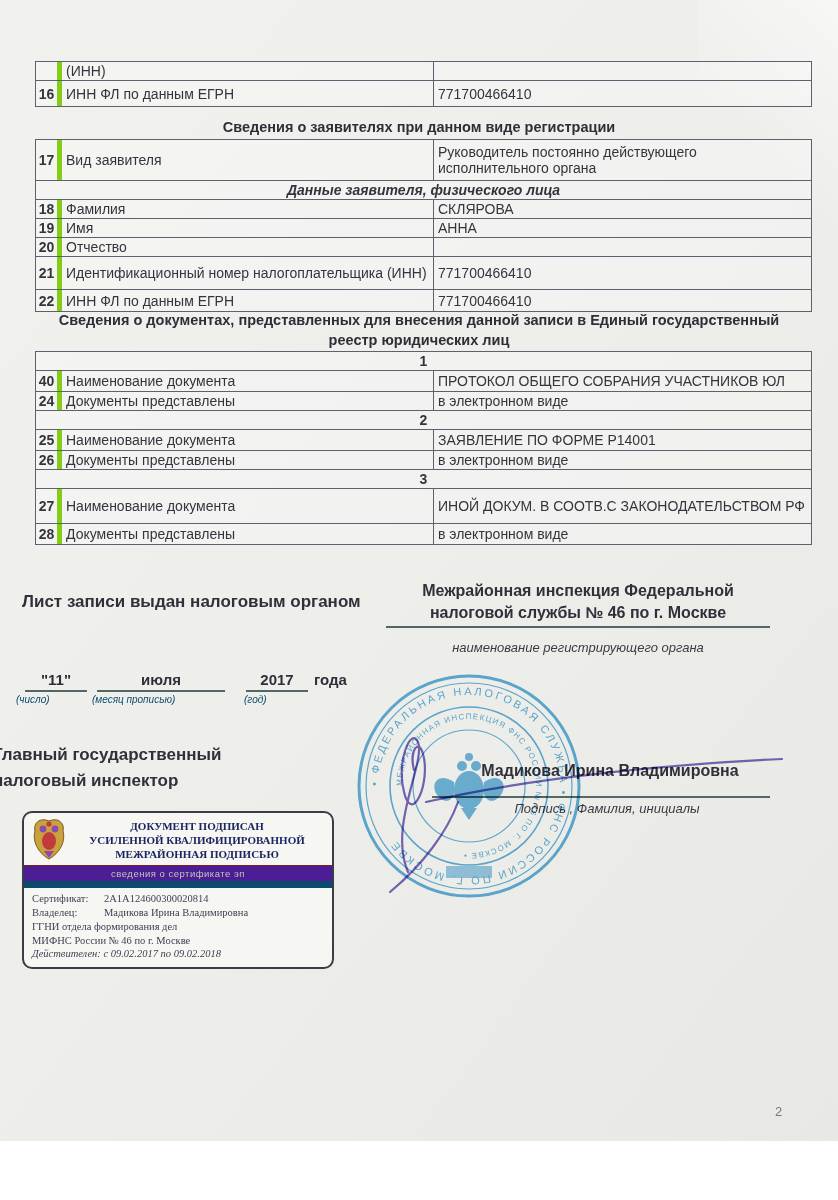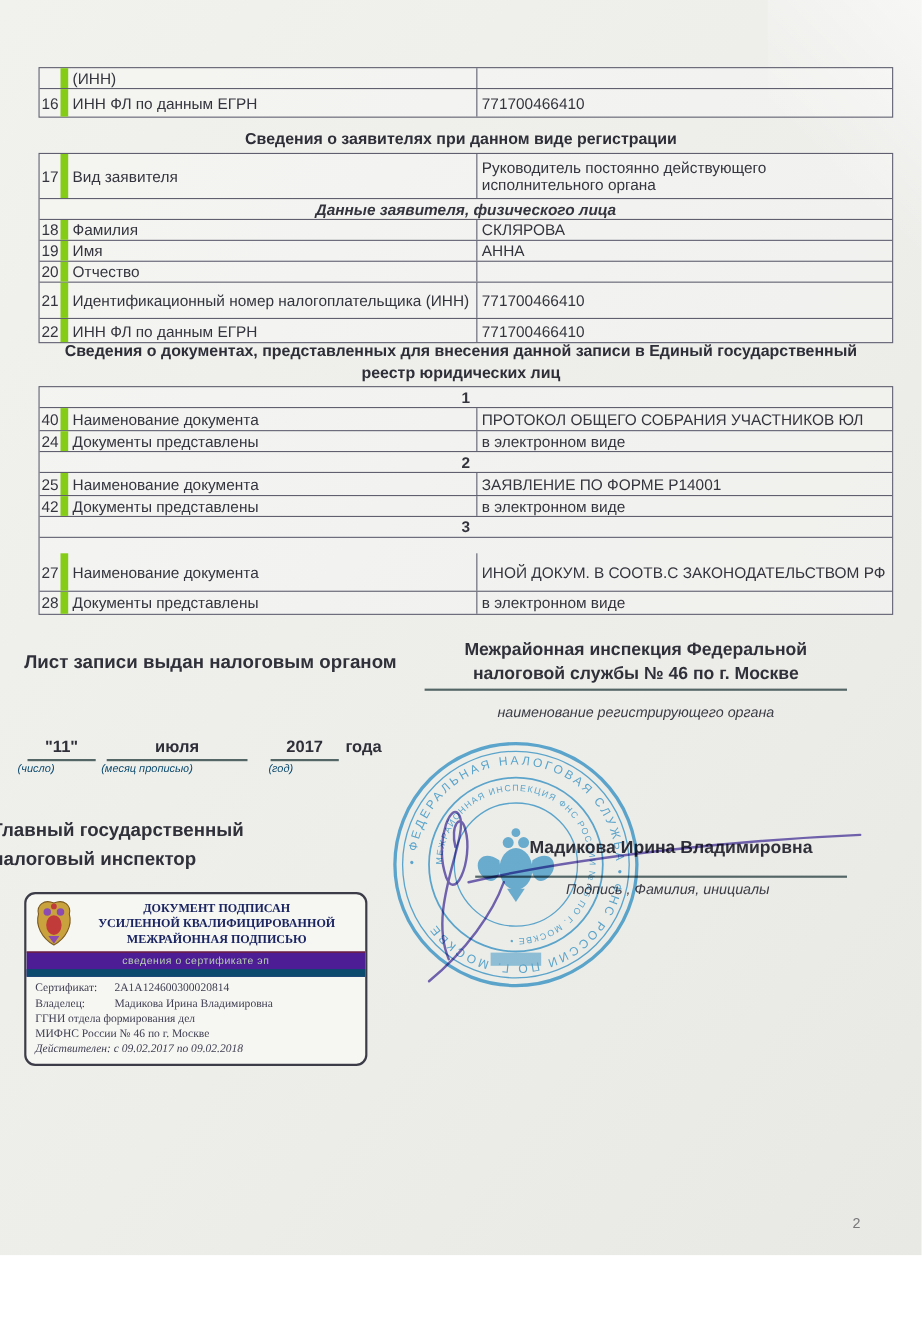--- a/index.html
+++ b/index.html
@@ -8,28 +8,28 @@
   .scan{position:absolute;left:0;top:0;width:838px;height:1141px;
         background:linear-gradient(128deg,#f1f2ee 0%,#edeeea 55%,#e8e9e5 100%);}
   .scan:after{content:"";position:absolute;right:0;top:0;width:140px;height:260px;
         background:linear-gradient(225deg,rgba(255,255,255,.55),rgba(0,0,0,0) 60%);}
   
   .tbl{position:absolute;left:35px;width:777px;border:1px solid #5f5f70;box-sizing:border-box;
        font-size:14px;line-height:1.15;background:rgba(255,255,255,.25);}
   .trow{display:grid;grid-template-columns:26px 372px 1fr;border-top:1px solid #5f5f70;}
   .trow:first-child{border-top:none;}
   .trow>div{padding:1px 4px;display:flex;align-items:center;box-sizing:border-box;}
-  .cnum{justify-content:center;border-right:7px solid #84cc16;}
+  .cnum{justify-content:center;border-right:5px solid #84cc16;font-weight:bold;}
   .clab{border-right:1px solid #5f5f70;}
   .cfull{grid-column:1/-1;justify-content:center;}
   .bold-it{font-weight:bold;font-style:italic;}
   .idx{font-weight:600;}
   .mh15>div{min-height:15px;} .mh25>div{min-height:25px;} .mh40>div{min-height:40px;}
   .mh18>div{min-height:18px;} .mh32>div{min-height:32px;} .mh21>div{min-height:21px;}
-  .mh16>div{min-height:16px;} .mh20>div{min-height:20px;} .mh34>div{min-height:34px;margin-top:14px;}
+  .mh16>div{min-height:16px;} .mh20>div{min-height:20px;} .mh34>div{min-height:34px;}
   
   .sect-title{position:absolute;left:0;width:838px;text-align:center;font-weight:bold;
               font-size:14.5px;color:#2e2e38;}
   .sect-title.narrow{left:49px;width:740px;line-height:1.35;}
   
   .lead{position:absolute;left:22px;top:592px;width:372px;font-weight:bold;font-size:17px;color:#30303a;}
   .authority{position:absolute;left:386px;top:580px;width:384px;text-align:center;font-weight:bold;
              font-size:16px;line-height:1.35;color:#30303a;border-bottom:2px solid #566;padding-bottom:3px;}
   .authority-cap{position:absolute;left:386px;top:640px;width:384px;text-align:center;
                  font-style:italic;font-size:13px;color:#3a3a44;}
@@ -137,21 +137,21 @@
     </div>
     <div class="trow mh16">
       <div class="cfull idx">2</div>
     </div>
     <div class="trow mh20">
       <div class="cnum">25</div>
       <div class="clab">Наименование документа</div>
       <div>ЗАЯВЛЕНИЕ ПО ФОРМЕ Р14001</div>
     </div>
     <div class="trow mh18">
-      <div class="cnum">42</div>
+      <div class="cnum">26</div>
       <div class="clab">Документы представлены</div>
       <div>в электронном виде</div>
     </div>
     <div class="trow mh16">
       <div class="cfull idx">3</div>
     </div>
     <div class="trow mh34">
       <div class="cnum">27</div>
       <div class="clab">Наименование документа</div>
       <div>ИНОЙ ДОКУМ. В СООТВ.С ЗАКОНОДАТЕЛЬСТВОМ РФ</div>

